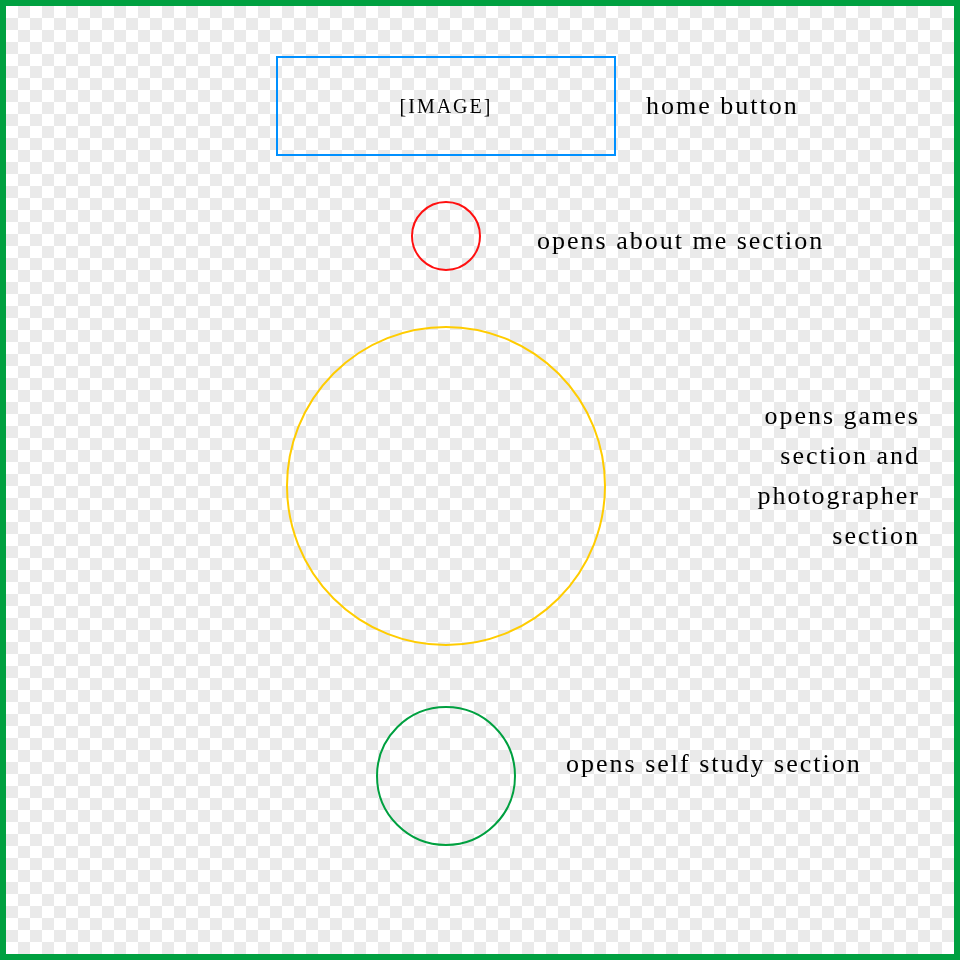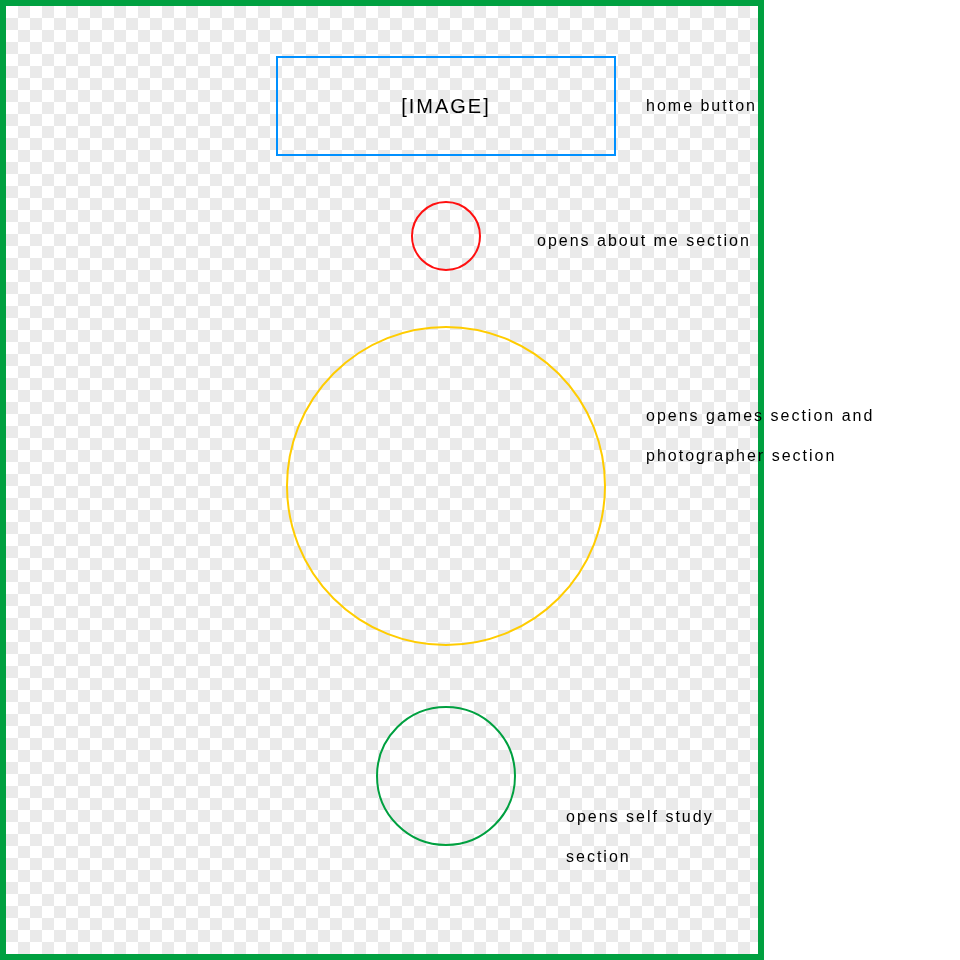--- a/index.html
+++ b/index.html
@@ -6,36 +6,37 @@
     margin: 0;
     padding: 0;
     width: 960px;
     height: 960px;
     font-family: Arial, Helvetica, sans-serif;
     color: #000;
     letter-spacing: 2px;
   }
   .canvas {
     position: relative;
-    width: 764px;
+    width: 960px;
     height: 960px;
     background-color: #fff;
     background-image:
       linear-gradient(45deg, #eaeaea 25%, transparent 25%),
       linear-gradient(-45deg, #eaeaea 25%, transparent 25%),
       linear-gradient(45deg, transparent 75%, #eaeaea 75%),
       linear-gradient(-45deg, transparent 75%, #eaeaea 75%);
     background-size: 24px 24px;
     background-position: 0 0, 0 12px, 12px -12px, -12px 0px;
     box-sizing: border-box;
     border: 6px solid #00a040;
+    font-family: Liberation Serif, serif;
   }
   .ann-label {
     position: absolute;
-    font-size: 16px;
+    font-size: 26px;
     line-height: 40px;
     color: #000;
   }
   .box {
     position: absolute;
     box-sizing: border-box;
     display: flex;
     align-items: center;
     justify-content: center;
   }
@@ -50,23 +51,23 @@
     width: 340px;
     height: 100px;
     border: 2px solid #0090ff;
     font-size: 20px;
     letter-spacing: 2px;
   }
   .ann-home { left: 640px; top: 80px; }
   .red-circle { left: 405px; top: 195px; width: 70px; height: 70px; border: 2px solid #ff1010; }
   .ann-red { left: 531px; top: 215px; }
   .yellow-circle { left: 280px; top: 320px; width: 320px; height: 320px; border: 2px solid #ffcc00; }
-  .ann-yellow { left: 640px; top: 390px; width: 250px; }
+  .ann-yellow { left: 664px; top: 390px; width: 250px; text-align: right; }
   .green-circle { left: 370px; top: 700px; width: 140px; height: 140px; border: 2px solid #00a040; }
-  .ann-green { left: 560px; top: 791px; }
+  .ann-green { left: 560px; top: 738px; }
 </style>
 </head>
 <body>
 
 <div class="canvas">
 
   <div class="box home-box">
     <span>[IMAGE]</span>
   </div>
   <div class="ann-label ann-home">home button</div>

